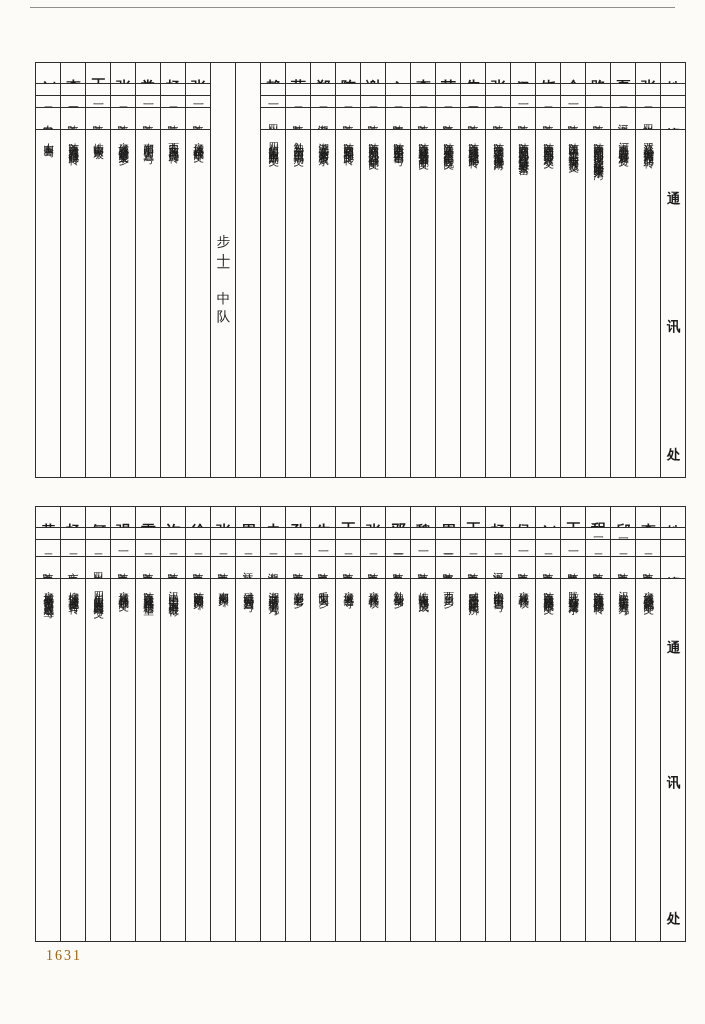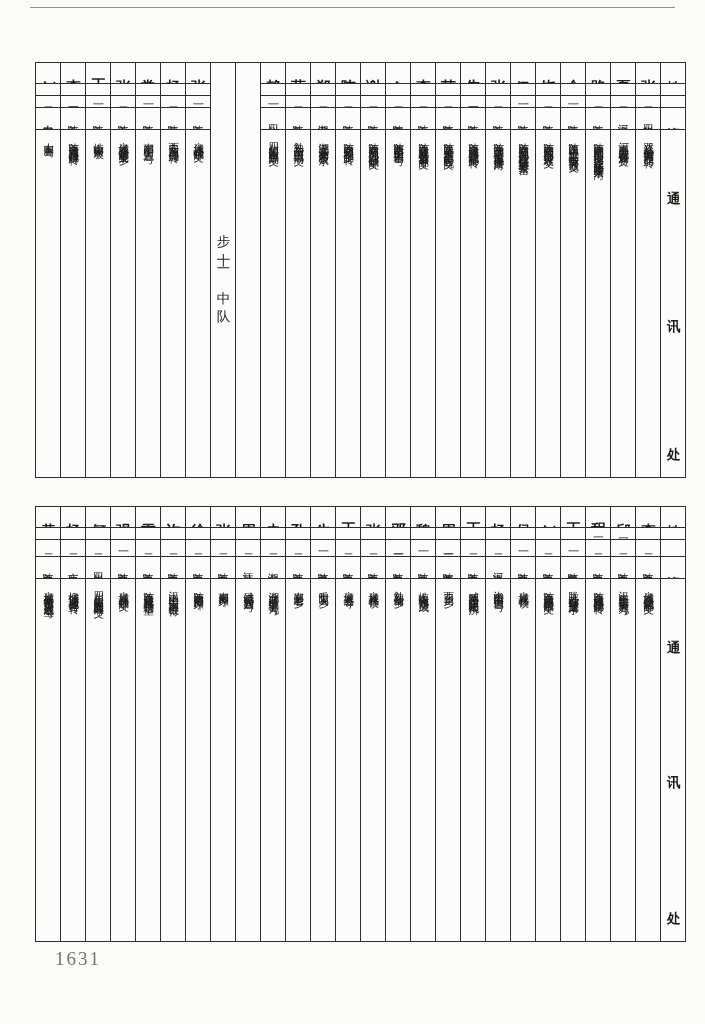--- a/index.html
+++ b/index.html
@@ -37,21 +37,21 @@
     line-height:12.5px;text-align:start;
   }
   .header-col .vt{font-weight:bold;font-size:13.5px;}
   .header-col .name-cell .vt{text-align:justify;text-align-last:justify;height:calc(100% - 12px);margin:6px 0;}
   .header-col .alias-cell .vt,.header-col .age-cell .vt{text-align:center;letter-spacing:1px;}
   .header-col .origin-cell .vt{text-align:justify;text-align-last:justify;height:calc(100% - 16px);margin:8px 0;font-size:13.5px;}
   .header-col .address-cell .vt{
     text-align:justify;text-align-last:justify;height:calc(100% - 90px);margin:50px 0 40px;font-size:13.5px;
   }
   .unit-cell .vt{font-size:13.5px;text-align:center;letter-spacing:19px;font-weight:normal;}
-  .page-number{position:absolute;left:55px;top:948px;font-size:19px;letter-spacing:2px;color:#737373;}
+  .page-number{position:absolute;left:46px;top:948px;font-size:14px;letter-spacing:2px;color:#a16207;}
 </style>
 </head>
 <body>
 
 <div class="page">
   <div class="toprule"></div>
   <div id="table-upper" class="rtable">
       <div class="col header-col">
         <div class="cell name-cell">
           <div class="vt">姓名</div>

